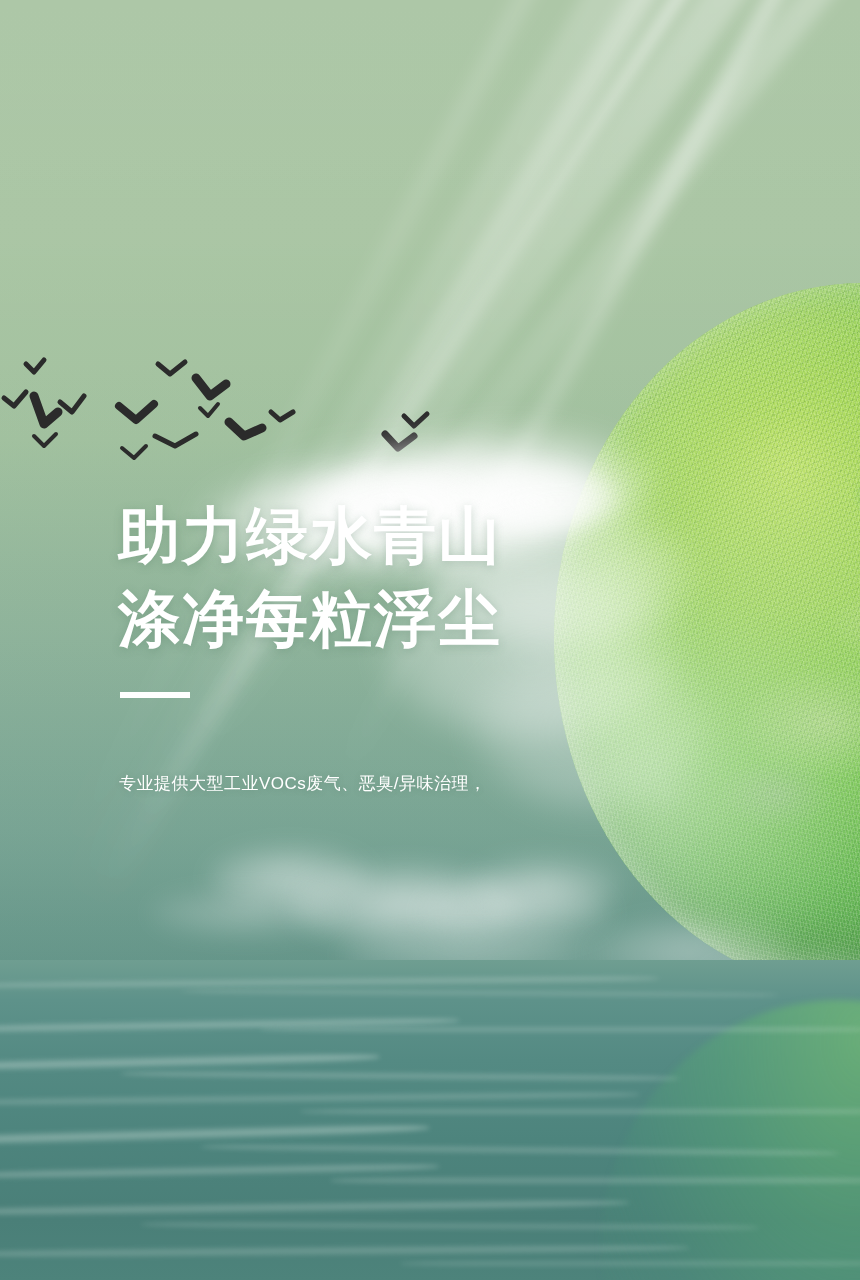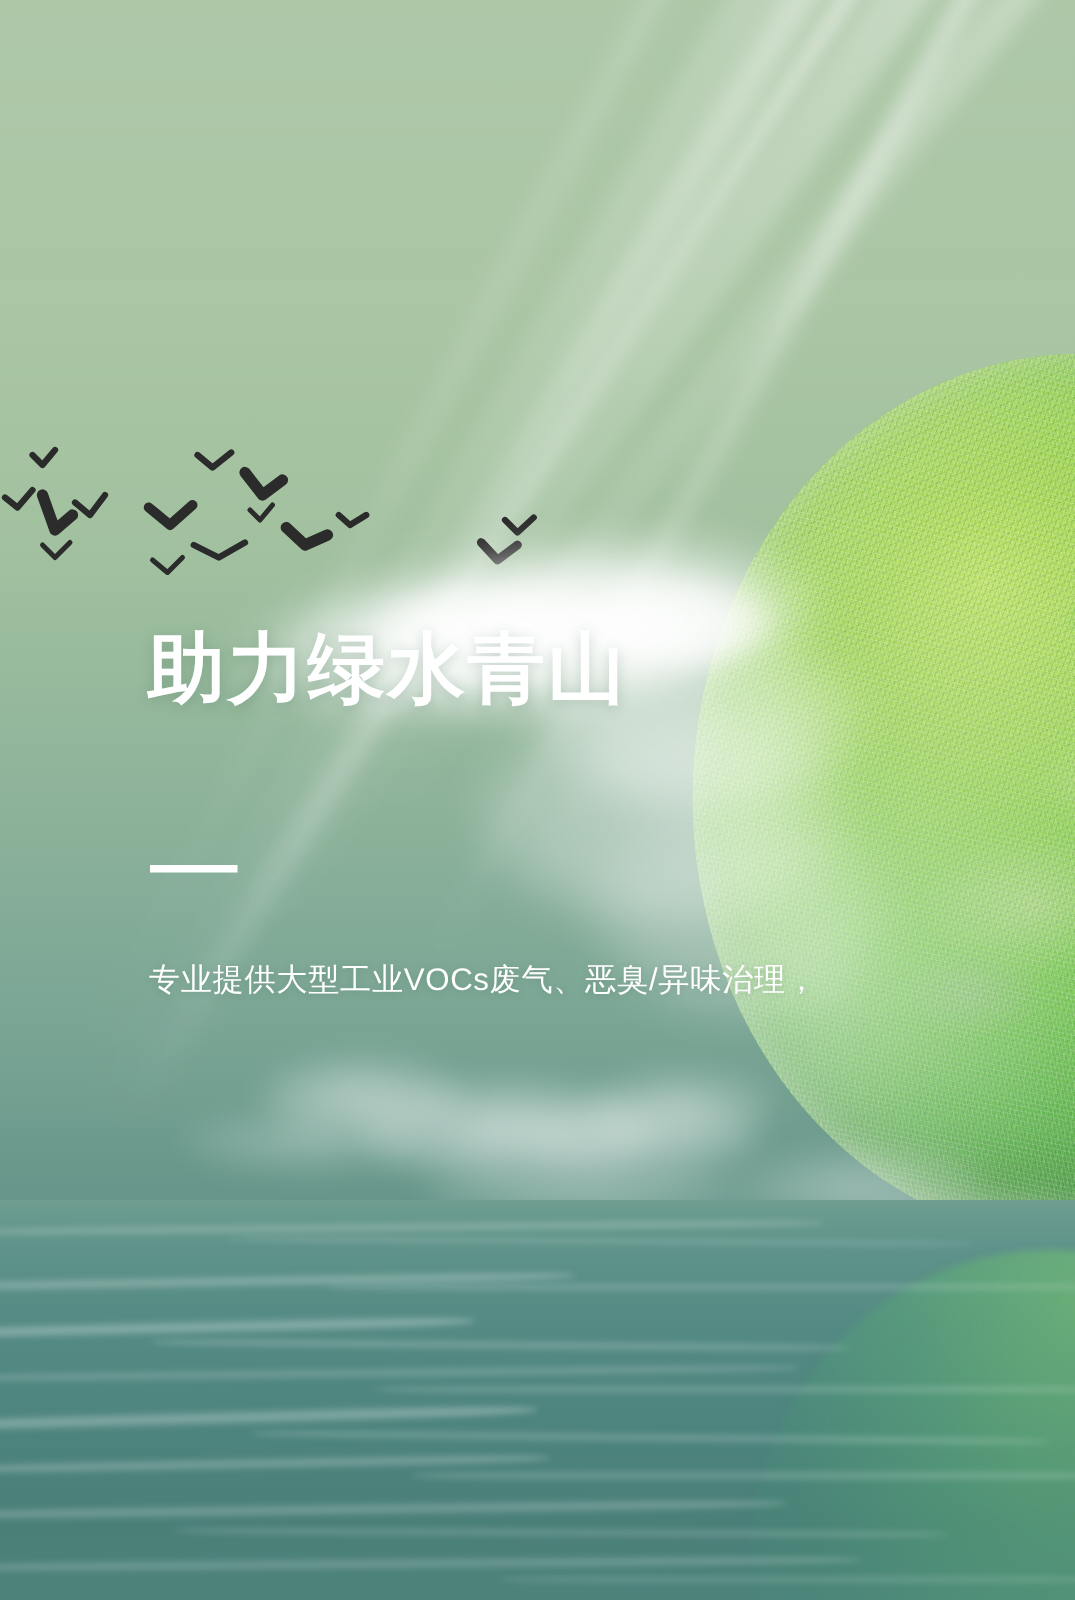--- a/index.html
+++ b/index.html
@@ -164,21 +164,21 @@
     position:absolute;
     left:120px; top:692px;
     width:70px; height:6px;
     background:#ffffff;
   }
 
   .subtitle {
     position:absolute;
     left:119px; top:764px;
     color:#ffffff;
-    font-size:25px;
+    font-size:17px;
     line-height:40px;
     font-weight:400;
     letter-spacing:0.5px;
     text-shadow:0 1px 6px rgba(70,110,85,0.30);
     white-space:nowrap;
   }
   .subtitle .line { display:block; }
 </style>
 </head>
 <body>
@@ -266,20 +266,21 @@
     <div class="ripple" style="left:-70px; top:242px; width:700px; height:11px; opacity:0.45; transform:rotate(-0.8deg);"></div>
     <div class="ripple" style="left:140px; top:262px; width:620px; height:8px; opacity:0.35; transform:rotate(0.3deg);"></div>
     <div class="ripple" style="left:-50px; top:286px; width:740px; height:10px; opacity:0.40; transform:rotate(-0.5deg);"></div>
     <div class="ripple" style="left:400px; top:300px; width:500px; height:7px; opacity:0.32;"></div>
   </div>
 
   <div class="content">
 
     <h1 class="headline">
       <span class="line">助力绿水青山</span>
+      <span class="line">涤净每粒浮尘</span>
     </h1>
 
     <div class="divider"></div>
 
     <div class="subtitle">
       <span class="line">专业提供大型工业VOCs废气、恶臭/异味治理，</span>
     </div>
 
   </div>
 

